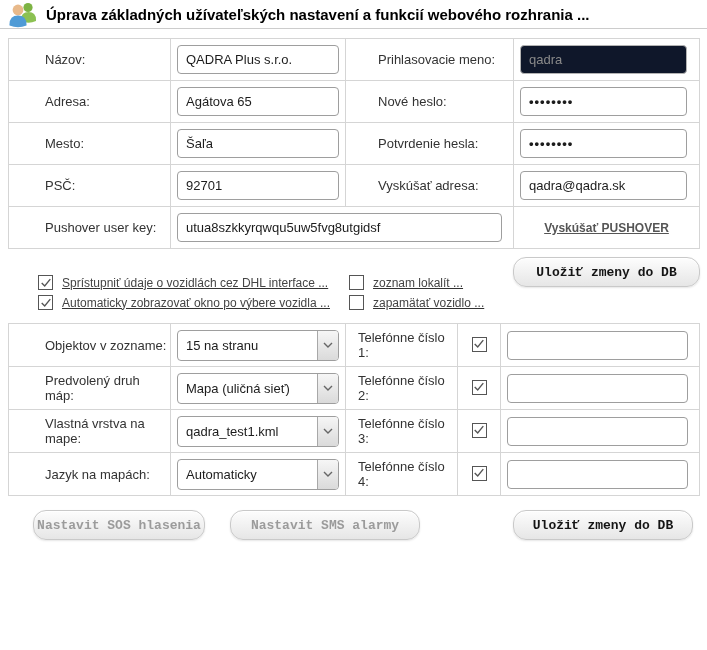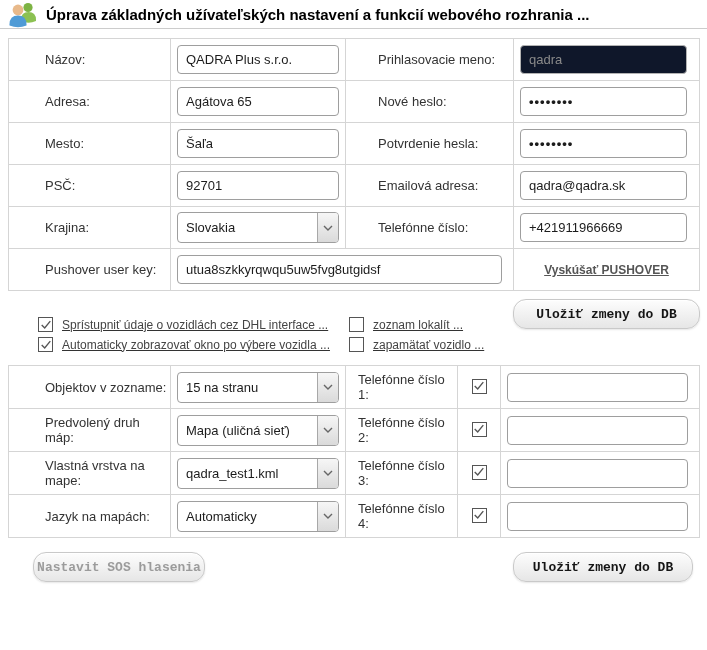--- a/index.html
+++ b/index.html
@@ -122,37 +122,22 @@
   </tr>
   <tr>
     <td class="lbl">Mesto:</td>
     <td class="ctl"><input type="text" class="w-left" value="Šaľa" style=""></td>
     <td class="lbl2">Potvrdenie hesla:</td>
     <td class="ctl"><input type="text" class="w-right pw" value="••••••••" style=""></td>
   </tr>
   <tr>
     <td class="lbl">PSČ:</td>
     <td class="ctl"><input type="text" class="w-left" value="92701" style=""></td>
-    <td class="lbl2">Emailová adresa:</td>
+    <td class="lbl2">Vyskúšať adresa:</td>
     <td class="ctl"><input type="text" class="w-right" value="qadra@qadra.sk" style=""></td>
-  </tr>
-  <tr>
-    <td class="lbl">Krajina:</td>
-    <td class="ctl">
-      <div class="select">
-        <span class="sel-text">Slovakia</span>
-        <span class="sel-arrow">
-          <svg width="10" height="6" viewBox="0 0 10 6" fill="none">
-                <polyline points="1,1 5,5 9,1" stroke-width="1.4"></polyline>
-              </svg>
-        </span>
-      </div>
-    </td>
-    <td class="lbl2">Telefónne číslo:</td>
-    <td class="ctl"><input type="text" class="w-right" value="+421911966669" style=""></td>
   </tr>
   <tr>
     <td class="lbl">Pushover user key:</td>
     <td class="ctl" colspan="2"><input type="text" class="w-push" value="utua8szkkyrqwqu5uw5fvg8utgidsf" style=""></td>
     <td class="linkcell"><span class="link">Vyskúšať PUSHOVER</span></td>
   </tr>
 </tbody>
   </table>
 
 <div class="opts">
@@ -278,14 +263,15 @@
               <polyline points="2,7 5.5,10.5 12,2.5" stroke="#555" stroke-width="1.6"></polyline>
             </svg>
           </span></td>
     <td class="ctl"><input type="text" class="w-phone" value="" style=""></td>
   </tr>
 </tbody>
   </table>
 
 <div class="footer">
   <div class="btn disabled" style="left:33px; top:14px; width:172px;">Nastavit SOS hlasenia</div>
+  <div class="btn disabled" style="left:230px; top:14px; width:190px;">Nastavit SMS alarmy</div>
   <div class="btn" style="left:513px; top:14px; width:180px;">Uložiť zmeny do DB</div>
 </div>
 
 </body></html>

